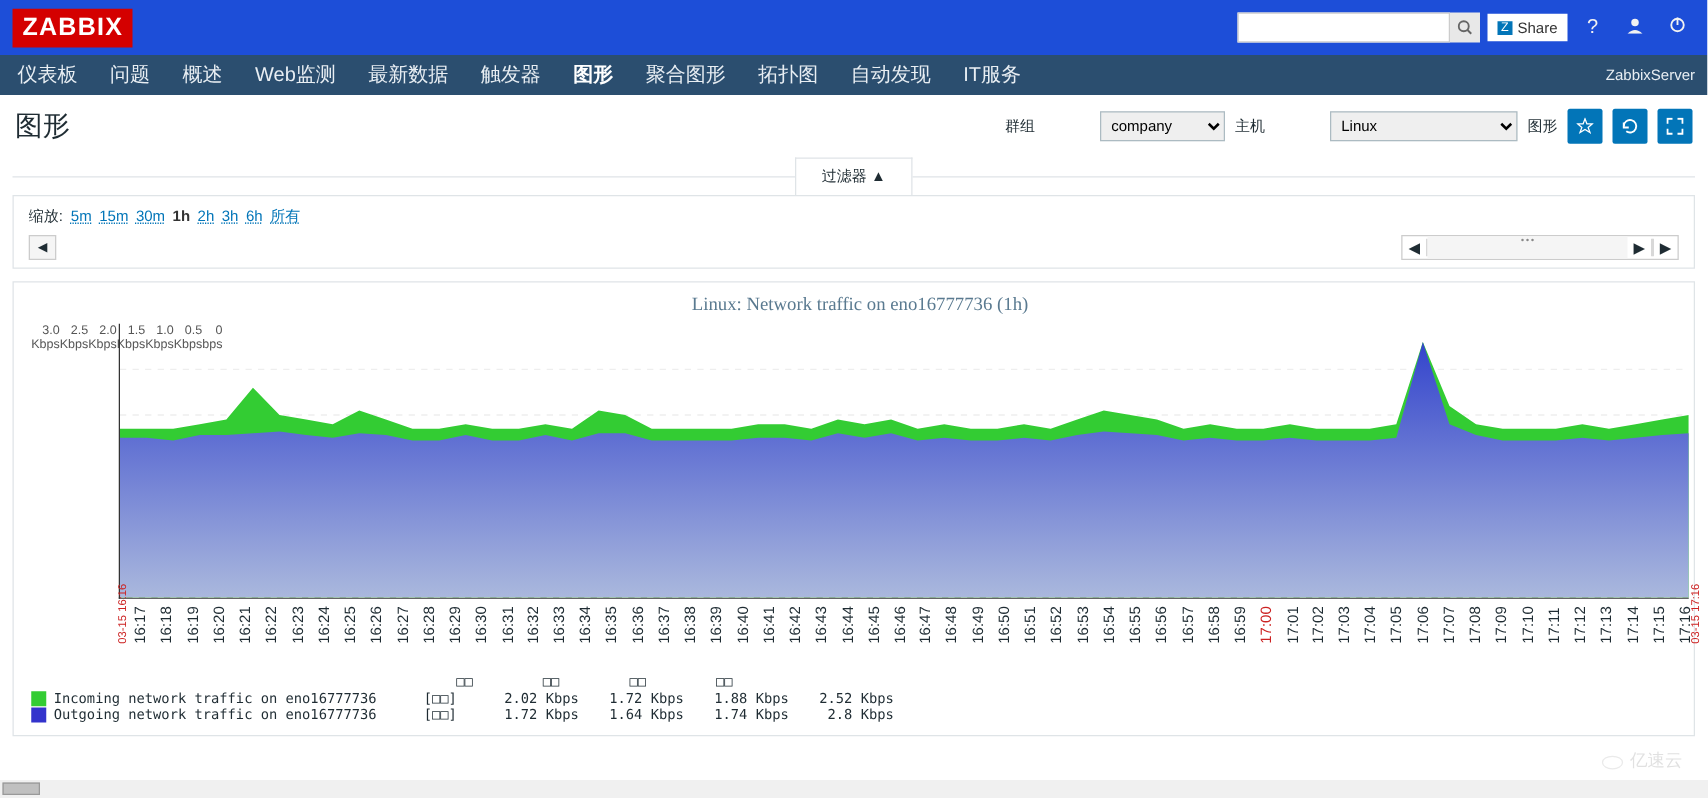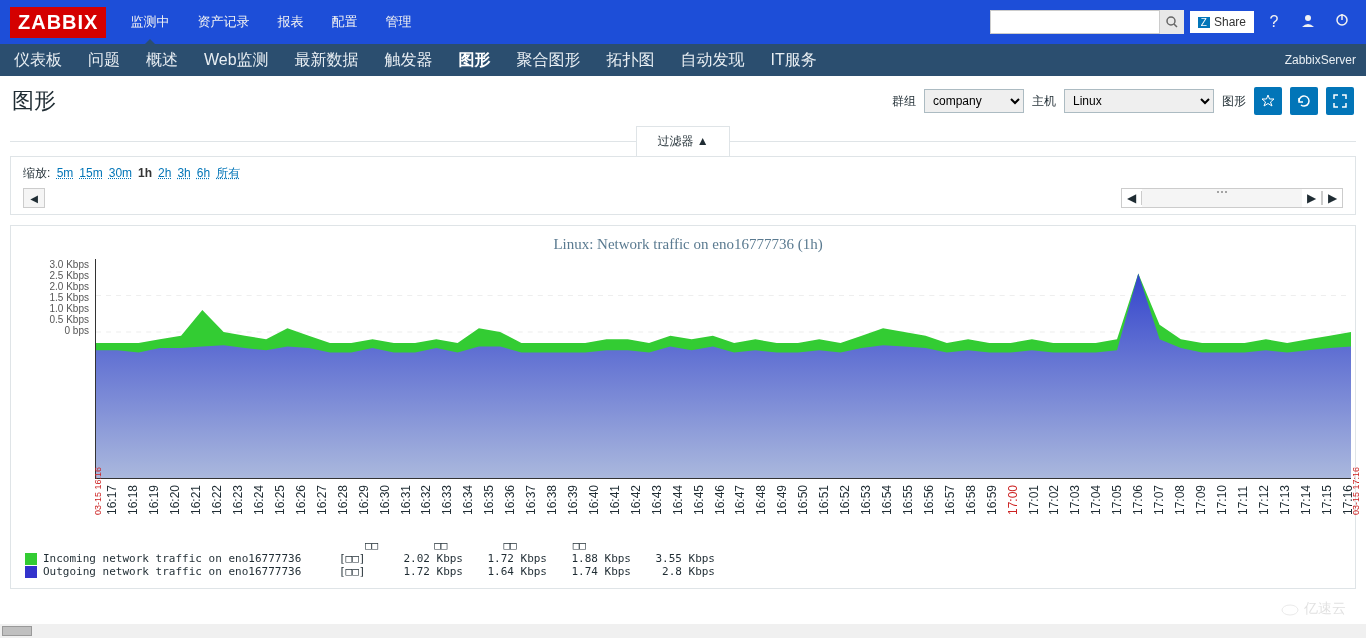--- a/index.html
+++ b/index.html
@@ -17,21 +17,21 @@
 .icon-btn { color: #f2f2f2; width: 28px; text-align: center; font-size: 16px; }
 .subbar { background: #2b4e6f; height: 32px; display: flex; align-items: center; padding: 0 10px; }
 .subnav { display: flex; gap: 18px; height: 100%; }
 .subnav a { color: #e8eef3; text-decoration: none; font-size: 16px; display: flex; align-items: center; padding: 16px 4px; }
 .subnav a.active { color: #fff; border-bottom: 3px solid #fff; font-weight: bold; }
 .sub-right { margin-left: auto; color: #e8eef3; font-size: 12px; }
 .page-head { display: flex; align-items: center; padding: 10px 12px; }
 .page-title { font-size: 22px; font-weight: normal; }
 .selectors { margin-left: auto; display: flex; align-items: center; gap: 8px; }
 .selectors label { font-size: 12px; }
-.selectors select { height: 24px; border: 1px solid #acbbc2; font-size: 12px; padding: 0 4px; }
+.selectors select { height: 24px; border: 1px solid #acbbc2; font-size: 12px; padding: 0 4px; margin-left: 44px; }
 .sq-btn { width: 28px; height: 28px; background: #0275b8; color: #fff; display: flex; align-items: center; justify-content: center; border-radius: 2px; }
 .filter-tab-wrap { display:flex; justify-content:center; position:relative; }
 .filter-tab-wrap::before { content:""; position:absolute; top:50%; left:10px; right:10px; border-top:1px solid #dfe4e7; z-index:0; }
 .filter-tab { border: 1px solid #dfe4e7; border-bottom:none; padding: 6px 20px; font-size: 12px; background:#fff; position:relative; z-index:1; }
 .controls-box { margin: 0 10px 10px; border: 1px solid #dfe4e7; padding: 8px 12px 6px; }
 .zoom-row { display: flex; align-items: center; }
 .zoom-links a { color: #0275b8; margin: 0 3px; font-size: 12px; text-decoration: underline dotted; }
 .zoom-links a.bold { color: #333; font-weight: bold; text-decoration: none; }
 .time-range { margin-left: auto; font-size: 12px; }
 .time-range a { color:#333; text-decoration: underline dotted; }
@@ -42,48 +42,41 @@
 .slider-box .cap:last-child { border-right:none; border-left:1px solid #ccc;}
 .slider-box .track { width: 160px; height: 100%; background:#f5f5f5; display:flex; align-items:center; justify-content:center;}
 .slider-box .handle { width:14px; height:14px; display:flex; gap:2px; justify-content:center;}
 .slider-box .handle span{width:2px;height:2px;background:#888;border-radius:50%;}
 .bottom-row { display: flex; align-items: center; margin-top: 6px; font-size: 12px; }
 .bottom-row a { color: #0275b8; text-decoration: underline dotted; margin: 0 3px; }
 .bottom-row .right { margin-left: auto; }
 .chart-wrap { margin: 0 10px 10px; border: 1px solid #dfe4e7; padding: 10px 4px 10px 14px; }
 .chart-title { text-align: center; font-size: 15px; color: #5a7a90; margin-bottom: 6px; font-family: Georgia, serif; }
 .chart-area { position: relative; height: 220px; display: flex; }
-.yaxis { width: 70px; display: flex; flex-direction: column; text-align: right; padding-right: 6px; font-size: 10px; color: #555; padding-bottom:14px; }
+.yaxis { width: 70px; display: flex; flex-direction: row; text-align: right; padding-right: 6px; font-size: 10px; color: #555; padding-bottom:14px; }
 .plot { flex: 1; position: relative; border-left: 1px solid #333; border-bottom: 1px solid #333; }
 .xtick { transform: rotate(-90deg); transform-origin: left top; white-space: nowrap; position: absolute; }
 .xaxis-wrap { position:relative; height:50px; margin-left:70px; }
 .edge-label { position:absolute; font-size:9px; color:#c22; transform: rotate(-90deg); transform-origin: left top; white-space:nowrap;}
 .legend { margin-top: 10px; font-size: 11px; font-family: monospace; }
 .legend-headers { display:flex; margin-left:340px; gap:56px; font-size:11px;}
 .legend-row { display: flex; align-items: center; gap: 6px; }
 .legend-sw { width: 12px; height: 12px; }
 .legend-name { width: 290px; }
 .legend-val { width: 78px; text-align: right; }
 svg.plot-svg { position:absolute; inset:0; width:100%; height:100%; }
 .watermark { position:fixed; right:20px; bottom:20px; opacity:0.25; font-size:14px; color:#888; display:flex; align-items:center; gap:4px;}
 .scrollbar { position:fixed; bottom:0; left:0; right:0; height:14px; background:#f0f0f0; display:flex; align-items:center;}
 .scrollbar .thumb{ height:10px; background:#c0c0c0; border:1px solid #999; margin-left:2px; width:30px;}
 </style>
 </head>
 <body>
 
 <div class="topbar">
   <div class="logo">ZABBIX</div>
-  <div class="topnav" id="topnav">
-      <a class="active">监测中</a>
-      <a>资产记录</a>
-      <a>报表</a>
-      <a>配置</a>
-      <a>管理</a>
-    </div>
   <div class="top-right">
     <div class="searchbox">
       <input type="text" style="">
       <div class="sbtn">
         <svg width="12" height="12" viewBox="0 0 12 12">
             <circle cx="5" cy="5" r="4" fill="none" stroke="#666" stroke-width="1.5"></circle>
             <line x1="8" y1="8" x2="11" y2="11" stroke="#666" stroke-width="1.5"></line>
           </svg>
       </div>
     </div>
@@ -278,21 +271,21 @@
         <span>□□</span>
       </div>
     <div id="legend-rows">
         <div class="legend-row">
           <div class="legend-sw" style="background: rgb(51, 204, 51);"></div>
           <div class="legend-name">Incoming network traffic on eno16777736</div>
           <div style="width: 40px;">[□□]</div>
           <div class="legend-val">2.02 Kbps</div>
           <div class="legend-val">1.72 Kbps</div>
           <div class="legend-val">1.88 Kbps</div>
-          <div class="legend-val">3.55 Kbps</div>
+          <div class="legend-val">2.52 Kbps</div>
         </div>
         <div class="legend-row">
           <div class="legend-sw" style="background: rgb(51, 51, 204);"></div>
           <div class="legend-name">Outgoing network traffic on eno16777736</div>
           <div style="width: 40px;">[□□]</div>
           <div class="legend-val">1.72 Kbps</div>
           <div class="legend-val">1.64 Kbps</div>
           <div class="legend-val">1.74 Kbps</div>
           <div class="legend-val">2.8 Kbps</div>
         </div>

